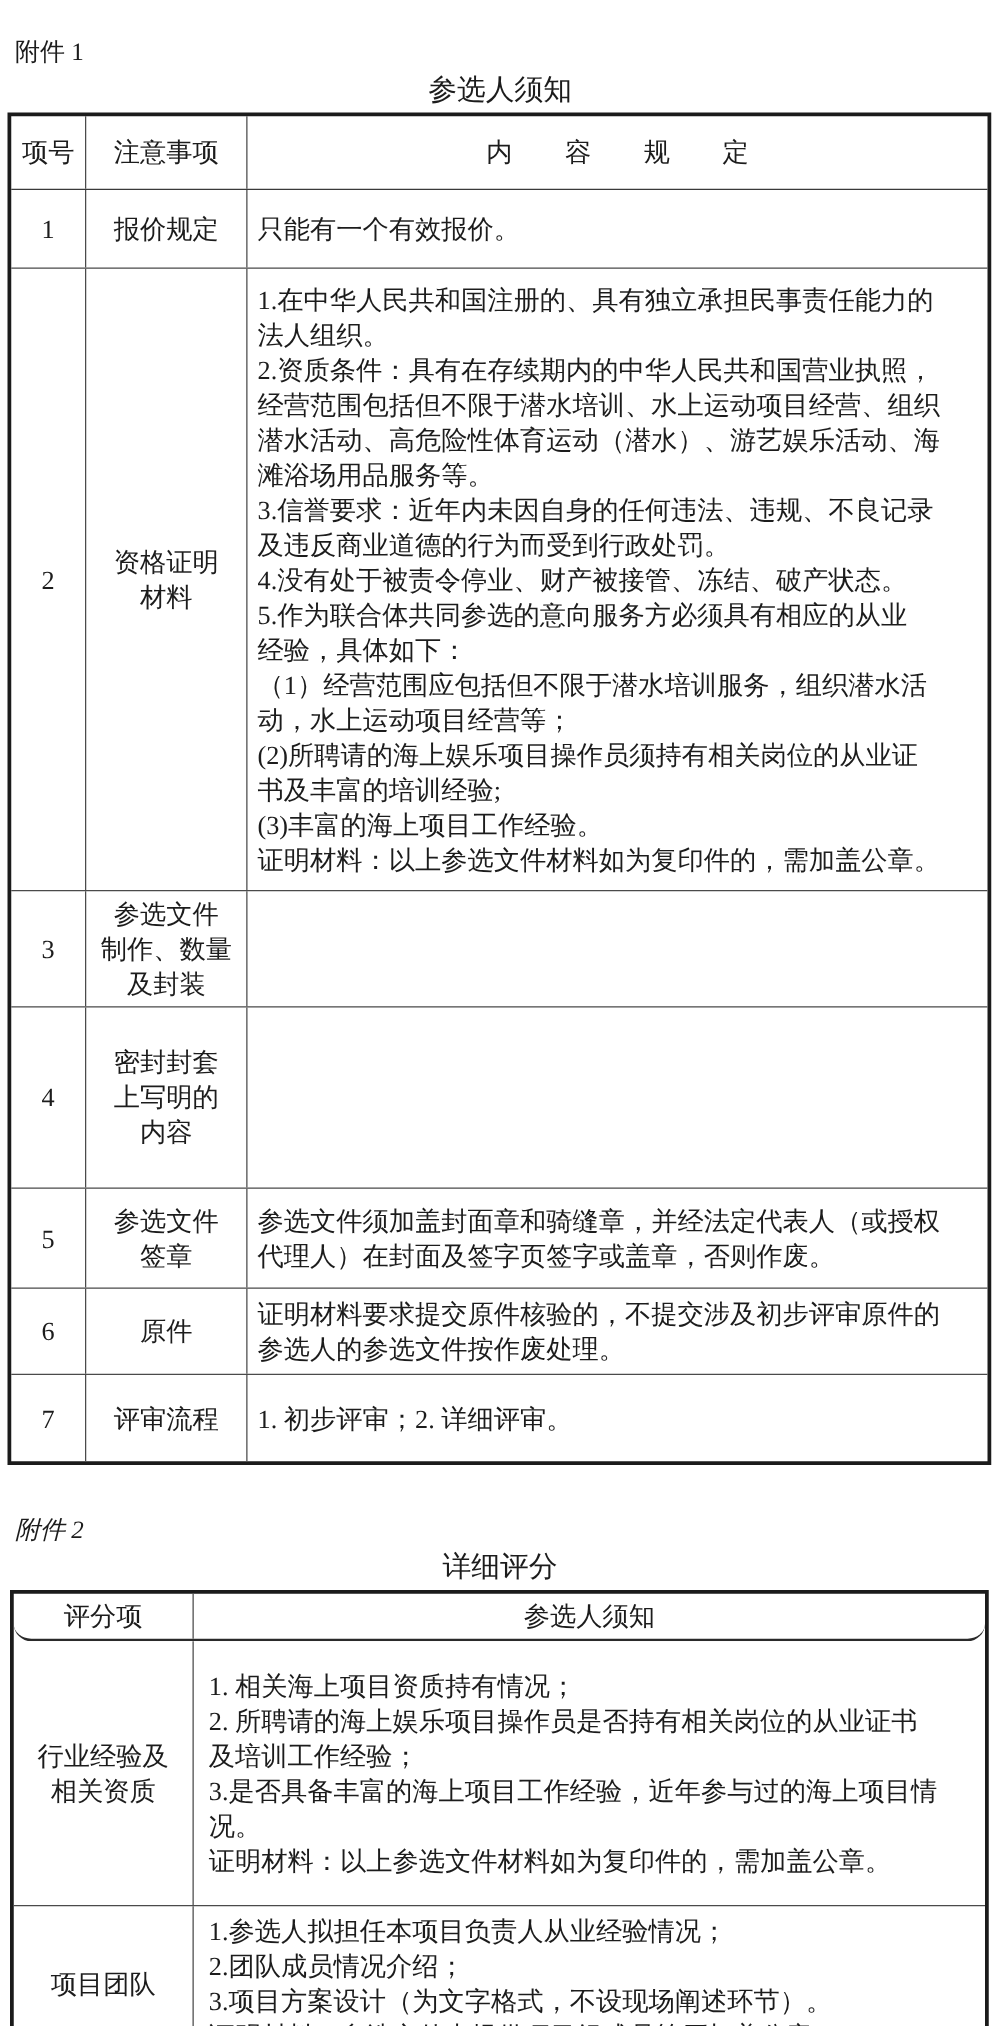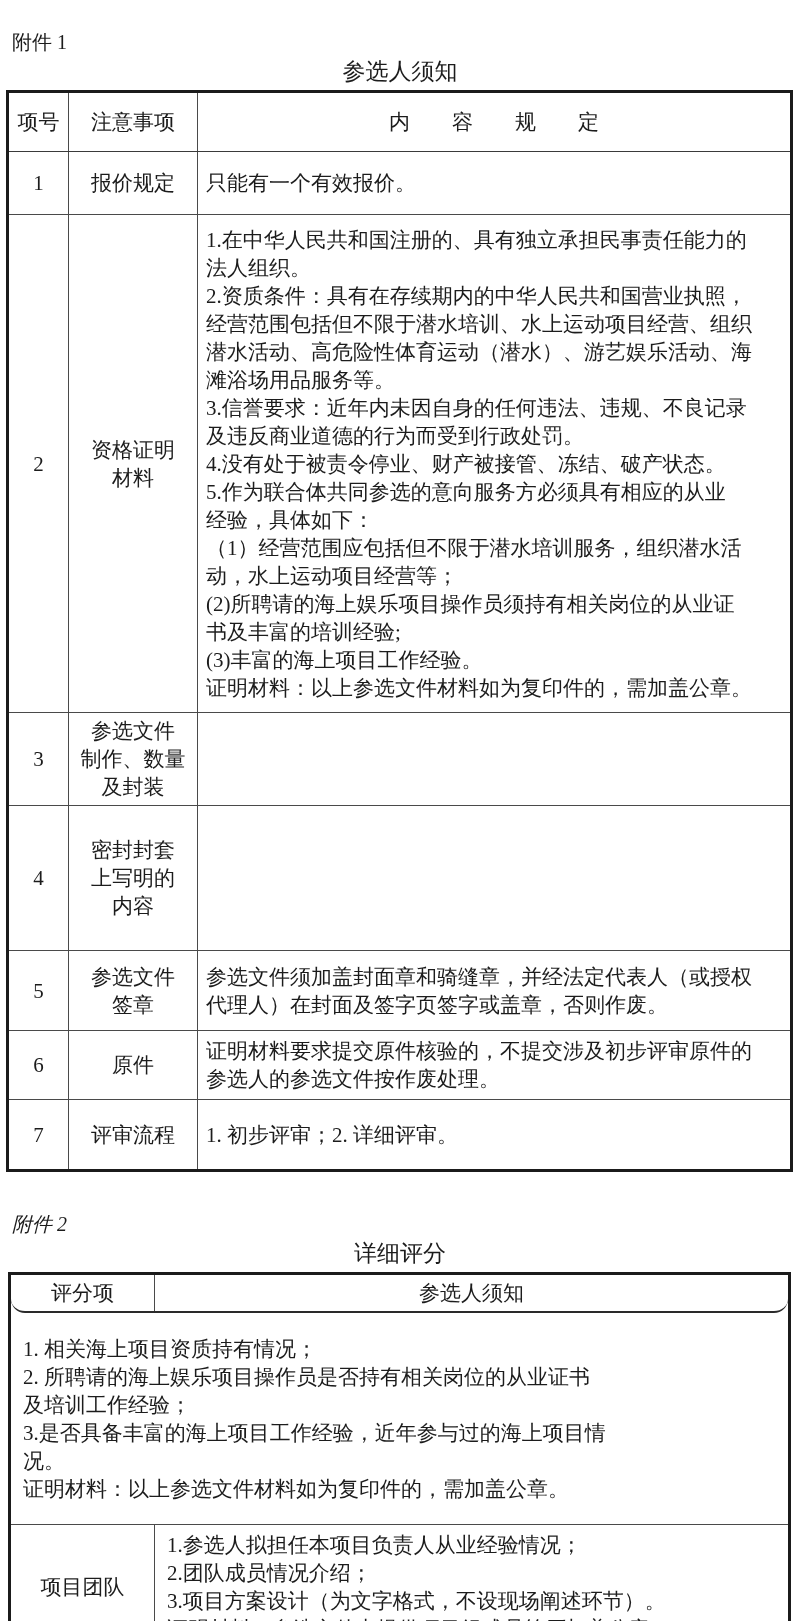--- a/index.html
+++ b/index.html
@@ -159,20 +159,22 @@
   <div class="doc-title">详细评分</div>
 
   <div class="tbl tbl2">
 
     <div class="trow head2" style="min-height:36px;border-radius:14px;">
       <div class="cell c2-item c-border-r">评分项</div>
       <div class="cell c2-content center-cell">参选人须知</div>
     </div>
 
     <div class="trow" style="min-height:212px;">
+      <div class="cell c2-item c-border-r prewrap">行业经验及
+相关资质</div>
       <div class="cell c2-content prewrap">1. 相关海上项目资质持有情况；
 2. 所聘请的海上娱乐项目操作员是否持有相关岗位的从业证书
 及培训工作经验；
 3.是否具备丰富的海上项目工作经验，近年参与过的海上项目情
 况。
 证明材料：以上参选文件材料如为复印件的，需加盖公章。</div>
     </div>
 
     <div class="trow" style="min-height:111px;">
       <div class="cell c2-item c-border-r prewrap">项目团队</div>

